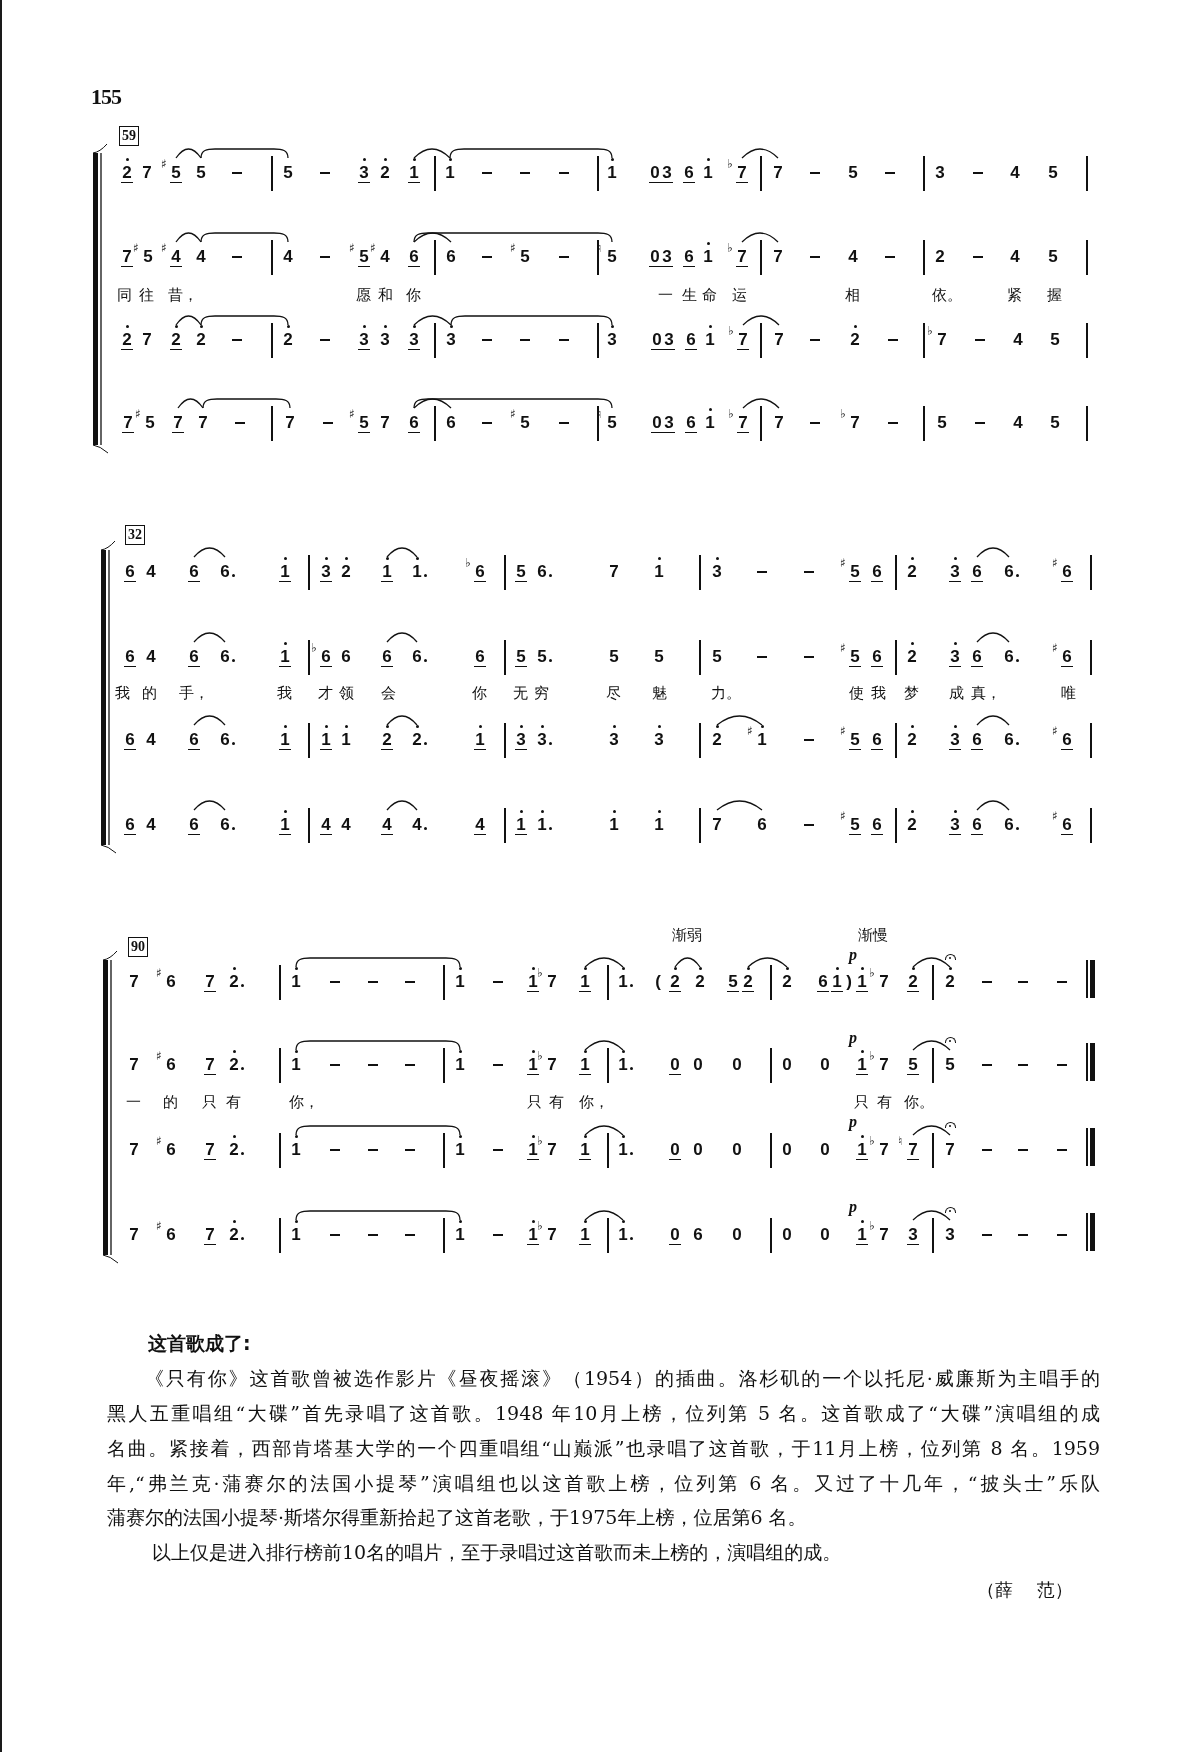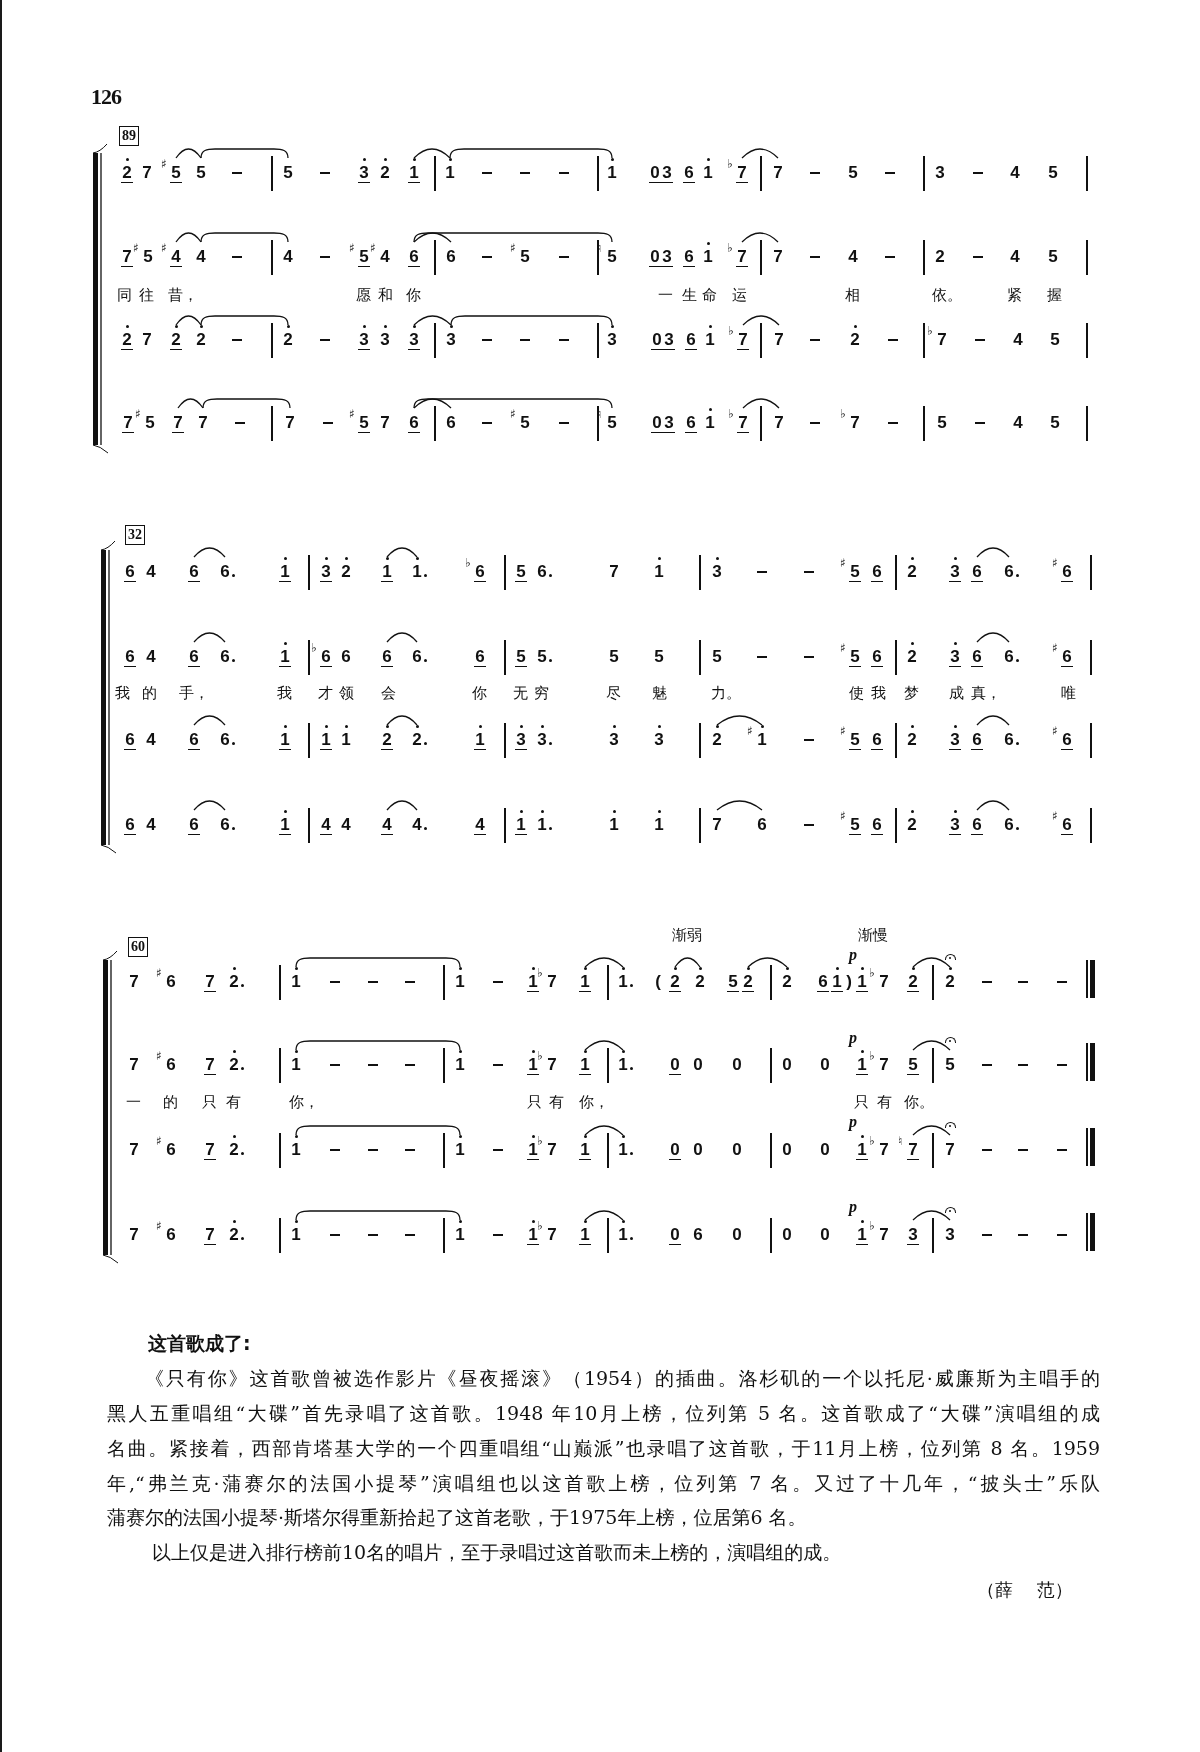--- a/index.html
+++ b/index.html
@@ -28,21 +28,21 @@
   .para-line { position:absolute; font:19px "DejaVu Serif", serif; line-height:22px; height:22px; }
   .para-line.j { text-align:justify; text-align-last:justify; }
   .para-line.l { white-space:nowrap; }
   .signature { position:absolute; left:977px; top:1579px; font:18px "DejaVu Serif", serif; line-height:22px; white-space:pre; }
 </style>
 </head>
 <body>
 
 <div id="page">
   <div class="left-edge"></div>
-  <div class="page-number">126</div>
+  <div class="page-number">155</div>
 
   <div id="score">
       <svg class="overlay" width="1200" height="1752">
         <path d="M95.5 153 L95.5 445" fill="none" stroke="#111" stroke-width="5"></path>
         <path d="M101 153 L101 445" fill="none" stroke="#111" stroke-width="1.3"></path>
         <path d="M93 153 Q100 152 107 144" fill="none" stroke="#111" stroke-width="1"></path>
         <path d="M93 445 Q100 446 108 453" fill="none" stroke="#111" stroke-width="1"></path>
         <path d="M176 158 Q188.5 140 201 158" fill="none" stroke="#111" stroke-width="1.3"></path>
         <path d="M201 158 C201 150 207 149 215 149 L274 149 C282 149 288 150 288 158" fill="none" stroke="#111" stroke-width="1.3"></path>
         <path d="M414 158 Q432 140 450 158" fill="none" stroke="#111" stroke-width="1.3"></path>
@@ -93,21 +93,21 @@
         <path d="M296 1050 C296 1042 302 1041 310 1041 L446 1041 C454 1041 460 1042 460 1050" fill="none" stroke="#111" stroke-width="1.3"></path>
         <path d="M585 1050 Q604 1032 623 1050" fill="none" stroke="#111" stroke-width="1.3"></path>
         <path d="M913 1050 Q931.5 1032 950 1050" fill="none" stroke="#111" stroke-width="1.3"></path>
         <path d="M296 1135 C296 1127 302 1126 310 1126 L446 1126 C454 1126 460 1127 460 1135" fill="none" stroke="#111" stroke-width="1.3"></path>
         <path d="M585 1135 Q604 1117 623 1135" fill="none" stroke="#111" stroke-width="1.3"></path>
         <path d="M913 1135 Q931.5 1117 950 1135" fill="none" stroke="#111" stroke-width="1.3"></path>
         <path d="M296 1220 C296 1212 302 1211 310 1211 L446 1211 C454 1211 460 1212 460 1220" fill="none" stroke="#111" stroke-width="1.3"></path>
         <path d="M585 1220 Q604 1202 623 1220" fill="none" stroke="#111" stroke-width="1.3"></path>
         <path d="M913 1220 Q931.5 1202 950 1220" fill="none" stroke="#111" stroke-width="1.3"></path>
       </svg>
-      <div class="measure-number" style="left: 119px; top: 126px;">89</div>
+      <div class="measure-number" style="left: 119px; top: 126px;">59</div>
       <div class="bar" style="left: 271.2px; top: 156px; height: 35px;"></div>
       <div class="bar" style="left: 434.2px; top: 156px; height: 35px;"></div>
       <div class="bar" style="left: 597.2px; top: 156px; height: 35px;"></div>
       <div class="bar" style="left: 760.2px; top: 156px; height: 35px;"></div>
       <div class="bar" style="left: 923.2px; top: 156px; height: 35px;"></div>
       <div class="bar" style="left: 1086.2px; top: 156px; height: 35px;"></div>
       <span class="tok" style="left: 127px; top: 173px;">
         <span class="digit">2</span>
         <span class="ul"></span>
         <span class="hdot"></span>
@@ -1009,21 +1009,21 @@
       <span class="lyric" style="left: 534px; top: 684px;">穷</span>
       <span class="lyric" style="left: 606px; top: 684px;">尽</span>
       <span class="lyric" style="left: 652px; top: 684px;">魅</span>
       <span class="lyric" style="left: 711px; top: 684px;">力。</span>
       <span class="lyric" style="left: 849px; top: 684px;">使</span>
       <span class="lyric" style="left: 871px; top: 684px;">我</span>
       <span class="lyric" style="left: 904px; top: 684px;">梦</span>
       <span class="lyric" style="left: 949px; top: 684px;">成</span>
       <span class="lyric" style="left: 971px; top: 684px;">真，</span>
       <span class="lyric" style="left: 1061px; top: 684px;">唯</span>
-      <div class="measure-number" style="left: 128px; top: 937px;">60</div>
+      <div class="measure-number" style="left: 128px; top: 937px;">90</div>
       <div class="bar" style="left: 279.2px; top: 965px; height: 35px;"></div>
       <div class="bar" style="left: 443.2px; top: 965px; height: 35px;"></div>
       <div class="bar" style="left: 607.2px; top: 965px; height: 35px;"></div>
       <div class="bar" style="left: 770.2px; top: 965px; height: 35px;"></div>
       <div class="bar" style="left: 932.2px; top: 965px; height: 35px;"></div>
       <div class="bar" style="left: 1086px; top: 960px; height: 38px;"></div>
       <div class="bar thick" style="left: 1090px; top: 960px; height: 38px;"></div>
       <span class="tok" style="left: 134px; top: 982px;">
         <span class="digit">7</span>
       </span>
@@ -1502,18 +1502,18 @@
       <span class="dyn" style="left: 853px; top: 1038px;">p</span>
       <span class="dyn" style="left: 853px; top: 1122px;">p</span>
       <span class="dyn" style="left: 853px; top: 1207px;">p</span>
     </div>
 
   <div class="notes-section">
     <div class="notes-heading">这首歌成了:</div>
     <div class="para-line j" style="left:145px;top:1367px;width:955px;">《只有你》这首歌曾被选作影片《昼夜摇滚》（1954）的插曲。洛杉矶的一个以托尼·威廉斯为主唱手的</div>
     <div class="para-line j" style="left:107px;top:1402px;width:993px;">黑人五重唱组“大碟”首先录唱了这首歌。1948 年10月上榜，位列第 5 名。这首歌成了“大碟”演唱组的成</div>
     <div class="para-line j" style="left:107px;top:1437px;width:993px;">名曲。紧接着，西部肯塔基大学的一个四重唱组“山巅派”也录唱了这首歌，于11月上榜，位列第 8 名。1959</div>
-    <div class="para-line j" style="left:107px;top:1472px;width:993px;">年,“弗兰克·蒲赛尔的法国小提琴”演唱组也以这首歌上榜，位列第 7 名。又过了十几年，“披头士”乐队</div>
+    <div class="para-line j" style="left:107px;top:1472px;width:993px;">年,“弗兰克·蒲赛尔的法国小提琴”演唱组也以这首歌上榜，位列第 6 名。又过了十几年，“披头士”乐队</div>
     <div class="para-line l" style="left:107px;top:1506px;">蒲赛尔的法国小提琴·斯塔尔得重新拾起了这首老歌，于1975年上榜，位居第6 名。</div>
     <div class="para-line l" style="left:152px;top:1541px;">以上仅是进入排行榜前10名的唱片，至于录唱过这首歌而未上榜的，演唱组的成。</div>
     <div class="signature">（薛　 范）</div>
   </div>
 </div>
 
 </body></html>

